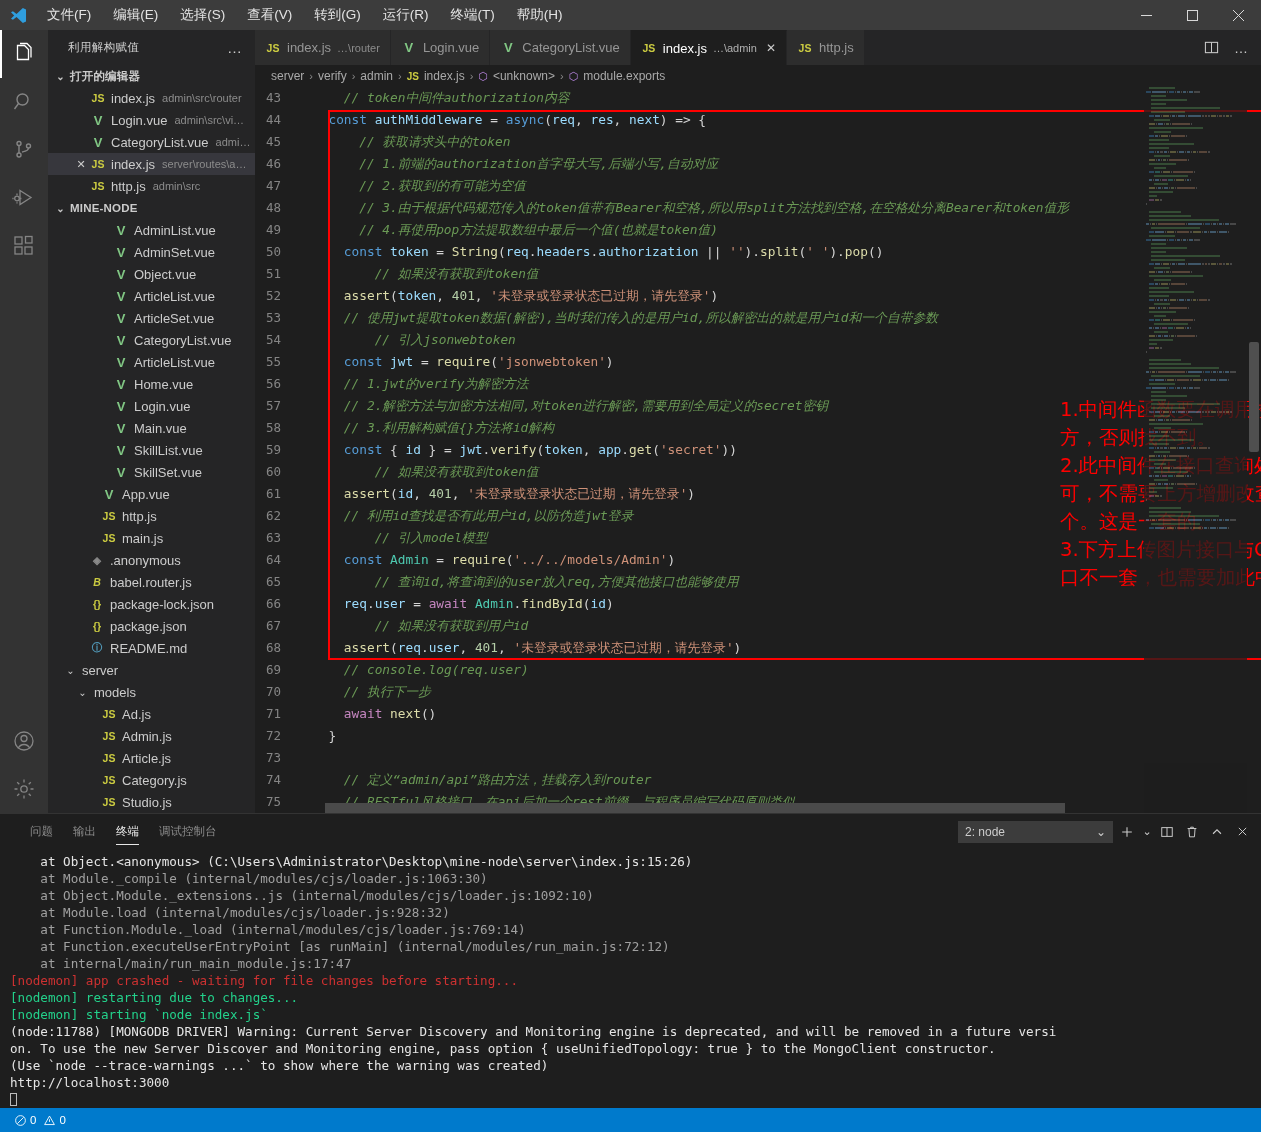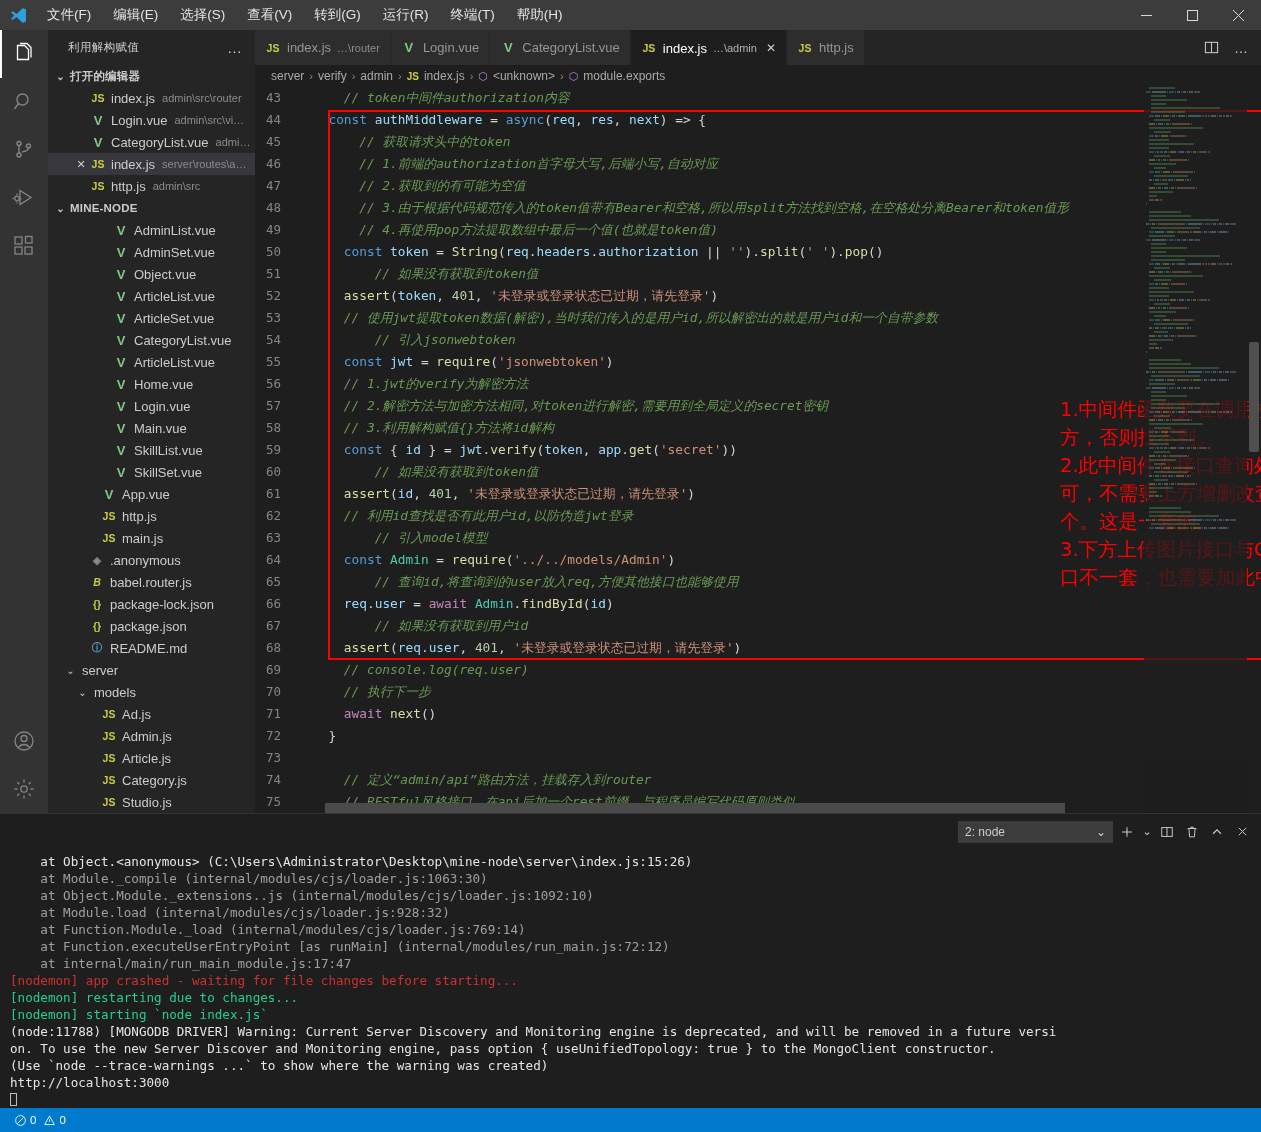--- a/index.html
+++ b/index.html
@@ -1213,20 +1213,26 @@
         </div>
         <div class="hscroll">
           <div class="hthumb"></div>
         </div>
       </div>
     </div>
   </div>
 
   <div class="panel">
     <div class="panel-head">
+      <div id="panel-tabs" style="display:flex">
+          <div class="ptab">问题</div>
+          <div class="ptab">输出</div>
+          <div class="ptab active">终端</div>
+          <div class="ptab">调试控制台</div>
+        </div>
       <div class="panel-right">
         <div class="term-select">
           <span>2: node</span>
           <span>⌄</span>
         </div>
         <div class="p-icon">
           <svg width="14" height="14" viewBox="0 0 16 16" stroke="#ccc" stroke-width="1.2">
               <path d="M8 2.5v11M2.5 8h11"></path>
             </svg>
         </div>

